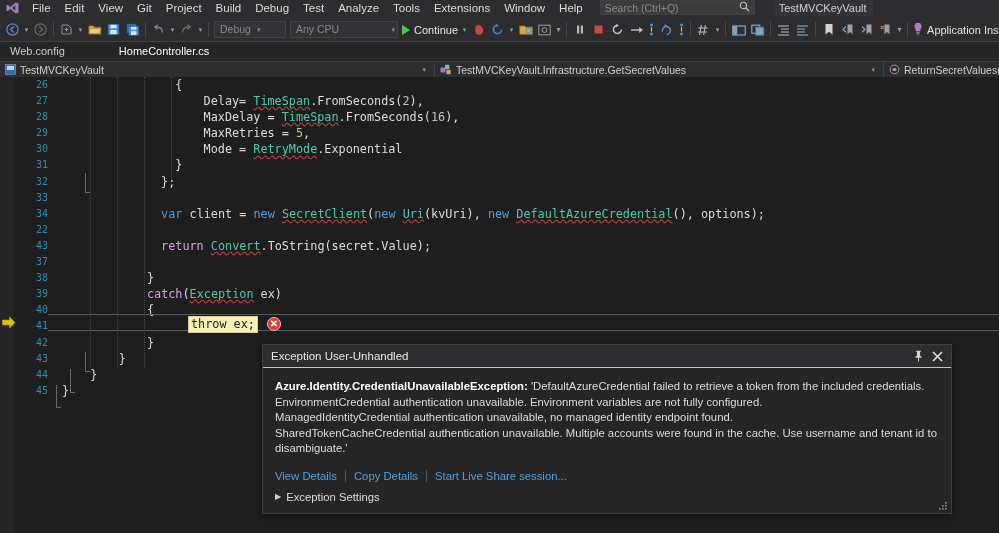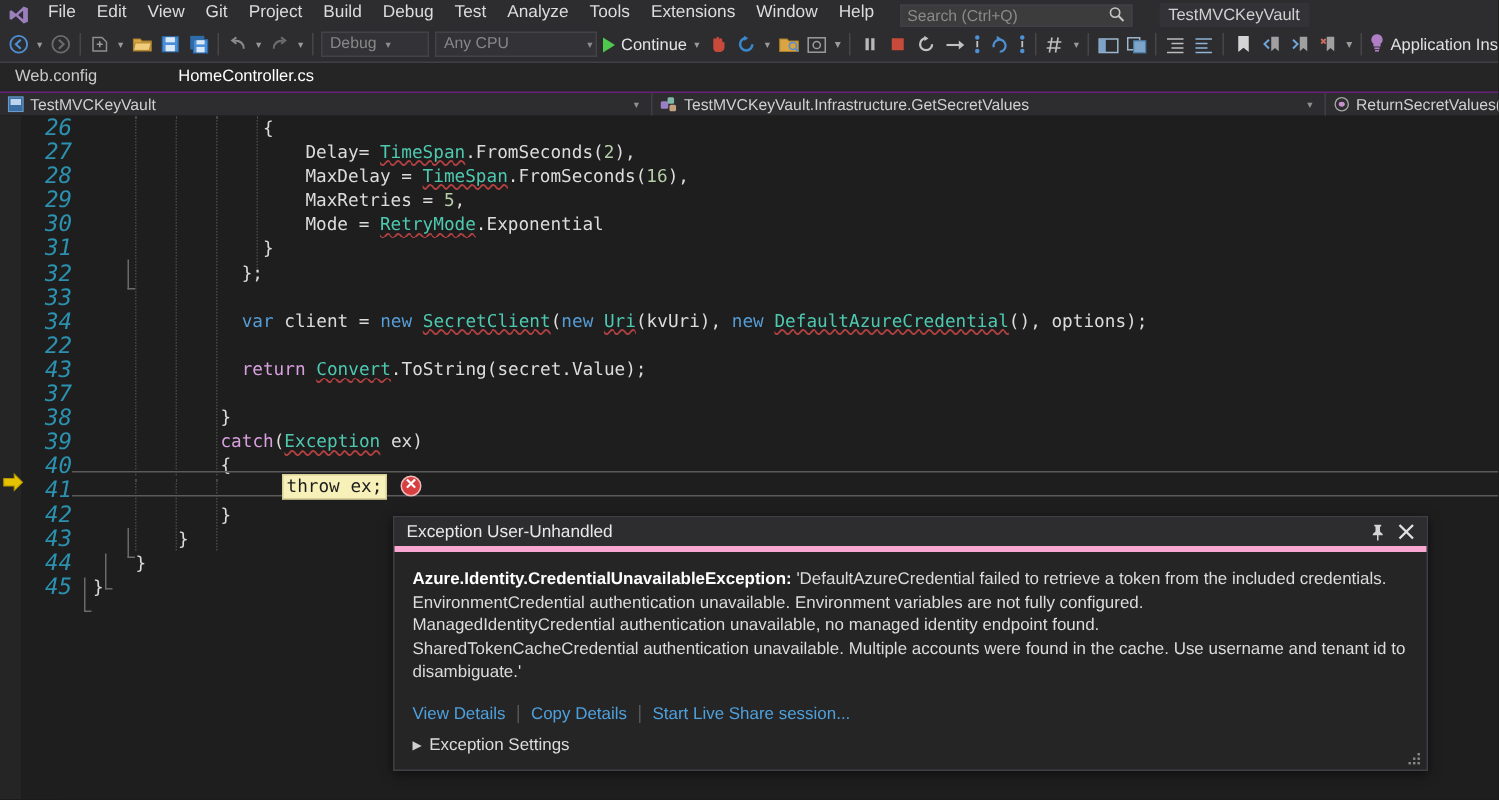--- a/index.html
+++ b/index.html
@@ -6,21 +6,21 @@
   html, body {
     width:999px; height:533px;
     background:#1e1e1e;
     font-family:"Liberation Sans", sans-serif;
     overflow:hidden;
   }
   #app { position:relative; width:999px; height:533px; background:#1f1f1f; }
 
   
   .menubar {
-    height:18px; background:#2d2d30; display:flex; align-items:flex-end;
+    height:18px; background:#2d2d30; display:flex; align-items:flex-start;
     padding-left:2px; position:relative;
   }
   .vs-logo {
     width:20px; height:16px; display:flex; align-items:center; justify-content:center;
     color:#c5c5c5; font-size:11px; margin-right:3px;
   }
   .vs-logo svg { display:block; }
   .menu-item {
     font-size:11.5px; color:#dcdcdc; padding:1px 7px 2px 7px; line-height:15px;
     white-space:nowrap; cursor:default;
@@ -108,21 +108,21 @@
   }
   .code-area {
     position:absolute; left:0; top:0; right:0; bottom:0;
     font-family:"DejaVu Sans Mono", monospace; font-size:11.8px;
   }
   .crow {
     position:relative; height:16.1px; line-height:16.1px; white-space:pre;
   }
   .lnum {
     position:absolute; left:22px; width:26px; text-align:right;
-    color:#2b91af; font-size:15px;font-style:italic;
+    color:#2b91af; font-size:10px;
   }
   .ctext { position:absolute; left:62px; color:#dcdcdc; }
   .k   { color:#569cd6; }   
   .t   { color:#4ec9b0; }   
   .n   { color:#b5cea8; }   
   .ctl { color:#d8a0df; }   
   .sq  { text-decoration: underline wavy #b34040; text-decoration-skip-ink:none; }
 
   
   .iguide {
@@ -154,21 +154,21 @@
   }
 
   
   .exc-popup {
     position:absolute; left:262px; top:344px; width:690px; height:170px;
     background:#252526; border:1px solid #3f3f46;
     box-shadow:0 2px 7px rgba(0,0,0,.55);
   }
   .exc-header {
     height:23px; background:#2d2d30; display:flex; align-items:center;
-    padding:0 4px 0 8px; border-bottom:4px solid #f9a8d4;
+    padding:0 4px 0 8px; border-bottom:1px solid #f9a8d4;
   }
   .exc-title { font-size:11.5px; color:#e8e8e8; flex:1; line-height:16px; }
   .exc-hicon {
     width:19px; height:19px; display:flex; align-items:center; justify-content:center;
     color:#d4d4d4; font-size:12px;
   }
   .exc-body { padding:11px 0 0 12px; }
   .exc-line { font-size:11.3px; color:#dcdcdc; line-height:15.6px; }
   .exc-type { font-weight:bold; color:#ffffff; }
   .exc-links { display:flex; align-items:center; margin-top:13px; }

